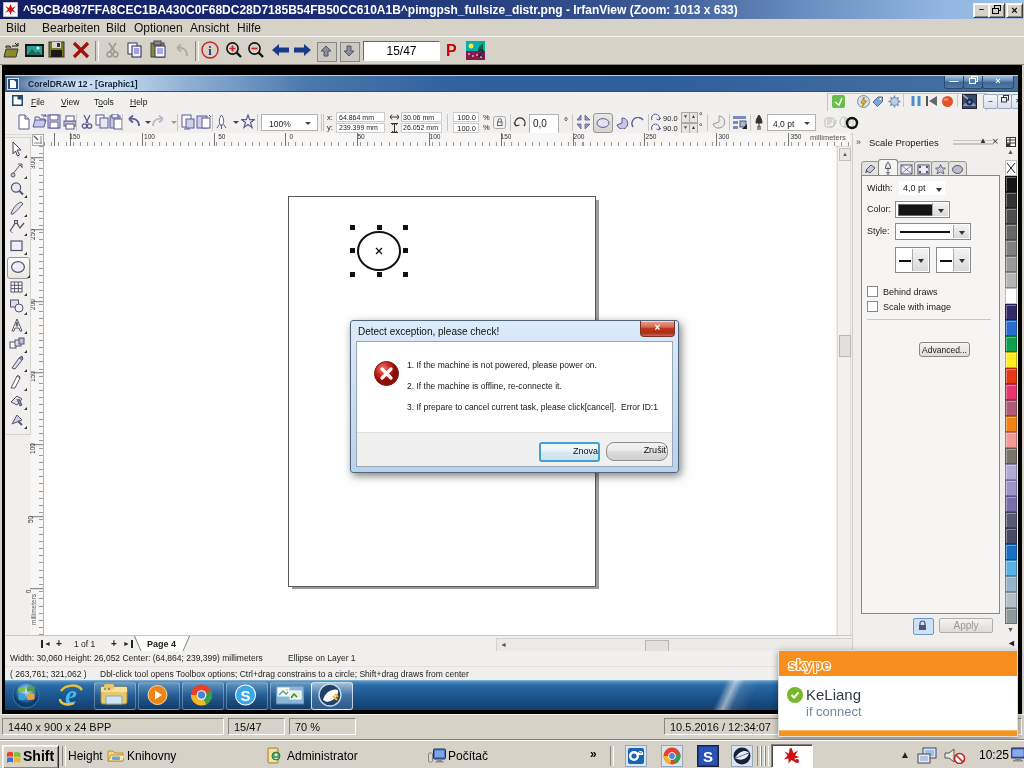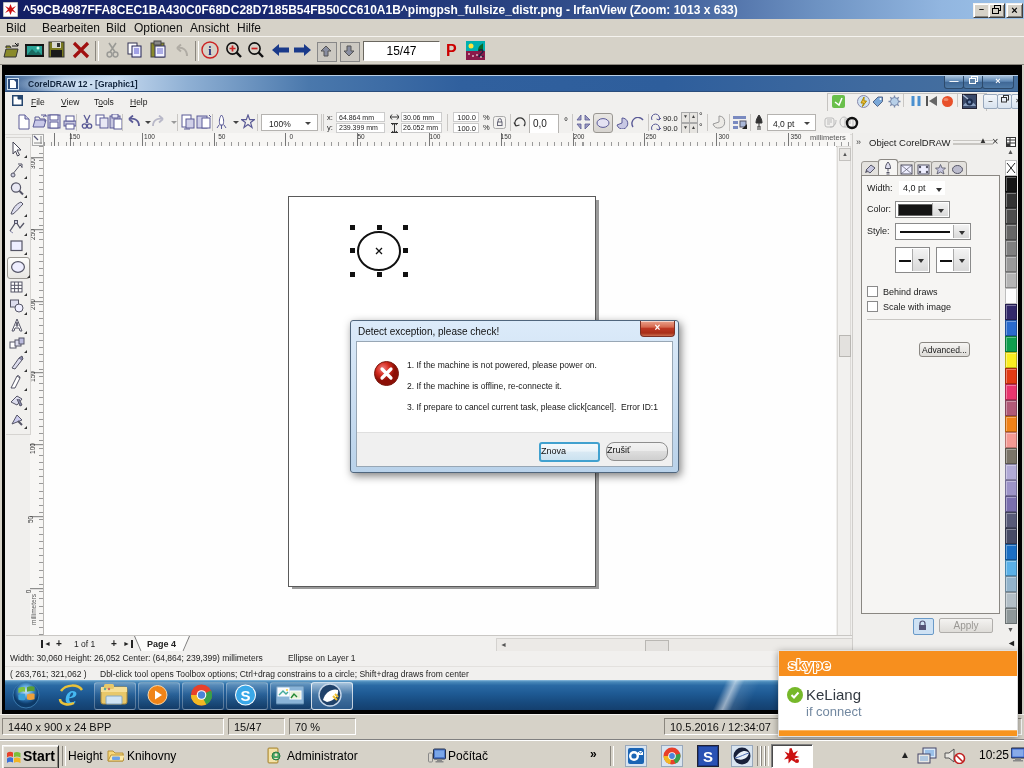--- a/index.html
+++ b/index.html
@@ -86,21 +86,21 @@
 
 #dlg{left:350px;top:320px;width:327px;height:151px;border:1px solid #50667d;border-radius:3px;
 background:linear-gradient(180deg,#dcebfa 0%,#cfe1f3 40%,#b9d2ea 100%);box-shadow:2px 3px 9px rgba(0,0,0,0.5);}
 #dlg .tt{position:absolute;left:7px;top:5px;font-size:10px;color:#101010;}
 #dlgclose{position:absolute;left:289px;top:0px;width:33px;height:15px;border:1px solid #7c3024;border-top:none;border-radius:0 0 4px 4px;
 background:linear-gradient(180deg,#eaa28c 0%,#d66a50 40%,#bc3722 50%,#a82e17 80%,#c96b4d 100%);box-shadow:inset 0 1px 0 rgba(255,255,255,0.55);
 color:#fff;font-weight:bold;font-size:10px;text-align:center;line-height:14px;}
 #dlginner{position:absolute;left:5px;top:20px;width:315px;height:124px;background:#fff;border:1px solid #98a7b5;}
 #dlgfoot{position:absolute;left:0;bottom:0;width:100%;height:33px;background:#f0f0f0;border-top:1px solid #dfdfdf;}
 .dbtn{position:absolute;top:9px;width:60px;height:17px;background:linear-gradient(180deg,#f2f2f2 0%,#ebebeb 45%,#dddddd 50%,#cfcfcf 100%);
-border:1px solid #8e8e8e;border-radius:3px;font-size:9px;text-align:left;line-height:15px;color:#111;}
+border:1px solid #8e8e8e;border-radius:3px;font-size:9px;text-align:right;line-height:15px;color:#111;}
 #dlg .ln{position:absolute;left:50px;font-size:8.5px;color:#151515;white-space:nowrap;}
 
 #skpop{left:778px;top:650px;width:238px;height:85px;background:#fff;box-shadow:0 2px 7px rgba(0,0,0,0.4);border:1px solid #e0e0e0;}
 #skhead{position:absolute;left:0;top:0;width:100%;height:25px;background:#f78f1e;}
 #skfoot{position:absolute;left:0;bottom:0;width:100%;height:6px;background:#f7941e;box-shadow:inset 0 1px 0 #fbb45e;}
 </style></head>
 <body>
 <div id="stage">
 
 <div class="a" id="ivtitle">
@@ -708,21 +708,21 @@
   <div class="w7slot" style="left:306px;background:linear-gradient(180deg,rgba(255,255,255,0.55),rgba(255,255,255,0.18) 45%,rgba(120,170,220,0.25));border-color:rgba(255,255,255,0.7)"></div>
   <svg class="a" style="left:312px;top:3px" width="26" height="24">
           <circle cx="13" cy="12" r="11" fill="#20426a" stroke="#c8d8ea" stroke-width="1.4"></circle>
           <path d="M6 17 C8 9 16 5 21 7 C22 11 18 18 10 19 Z" fill="#fff"></path>
           <path d="M16 13 l4 4 M18 11 l3 3" stroke="#f0c030" stroke-width="2"></path>
         </svg>
  </div>
 
  <div class="a" id="docker">
   <span class="a" style="left:3px;top:4px;font-size:9px;color:#444">»</span>
-  <span class="a" style="left:16px;top:4px;font-size:9.5px">Object CorelDRAW</span>
+  <span class="a" style="left:16px;top:4px;font-size:9.5px">Scale Properties</span>
   <div class="a" style="left:100px;top:7px;width:40px;height:2px;border-top:1px solid #c8c6c2;border-bottom:1px solid #c8c6c2"></div>
   <div class="a" style="left:100px;top:11px;width:40px;height:1px;border-top:1px solid #c8c6c2"></div>
   <span class="a" style="left:126px;top:3px;font-size:8px;color:#333">▲</span>
   <span class="a" style="left:139px;top:2px;font-size:11px;color:#333">×</span>
 
   <div class="a" style="left:8px;top:26px;width:137px;height:17px">
    <div class="a" style="left:0;top:2px;width:17px;height:15px;background:#e4e2de;border:1px solid #9a9792;border-radius:3px 3px 0 0"><svg width="13" height="12" style="margin:1px 2px">
               <path d="M2 7 L7 2 L11 5 L6 10 Z" fill="#c8c8e0" stroke="#556"></path>
               <path d="M2 7 l-1 3 3 -1" fill="#556"></path>
             </svg></div>
@@ -885,21 +885,21 @@
 </div>
 
 <div class="a" id="xpbar">
  <div id="startbtn">
   <svg class="a" style="left:3px;top:3px" width="16" height="15">
           <path d="M1 4 C3 2.5 5 2.5 7 3.5 L7 8 C5 7 3 7 1 8.5 Z" fill="#e8412a"></path>
           <path d="M8 3.7 C10 2.7 12 2.7 14.5 4 L14.5 8.5 C12 7.2 10 7.2 8 8.2 Z" fill="#7bbf3a"></path>
           <path d="M1 9.5 C3 8 5 8 7 9 L7 13.5 C5 12.5 3 12.5 1 14 Z" fill="#3a6fd8"></path>
           <path d="M8 9.2 C10 8.2 12 8.2 14.5 9.5 L14.5 14 C12 12.7 10 12.7 8 13.7 Z" fill="#f2b424"></path>
         </svg>
-  <b>Start</b>
+  <b>Shift</b>
  </div>
  <div class="etch" style="left:62px;top:5px;height:20px"></div>
  <span class="a" style="left:68px;top:8px">Height</span>
  <svg class="a" style="left:107px;top:7px" width="17" height="15">
         <path d="M1 13 L1 3 L6 3 L8 5 L16 5 L16 13 Z" fill="#f8d878" stroke="#b8923a"></path>
         <path d="M1 13 L4 7 L18 7 L16 13 Z" fill="#fdeaa8" stroke="#b8923a"></path>
         <rect x="5" y="8.5" width="8" height="3.5" rx="1" fill="#6aa0e8"></rect>
       </svg>
  <span class="a" style="left:127px;top:8px">Knihovny</span>
  <svg class="a" style="left:267px;top:6px" width="15" height="17">

